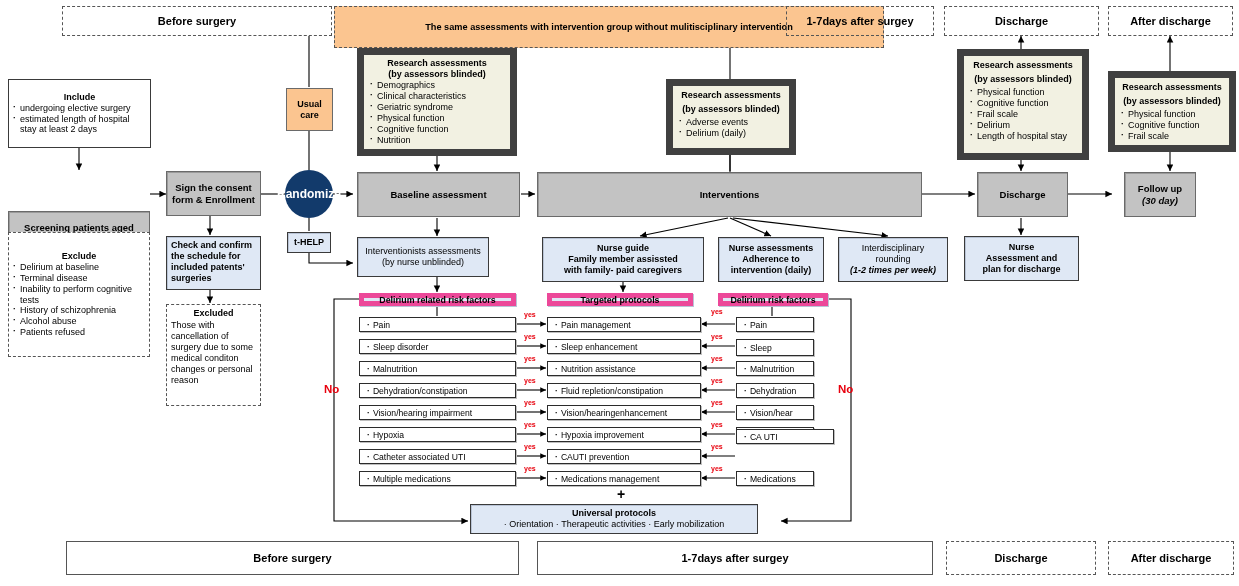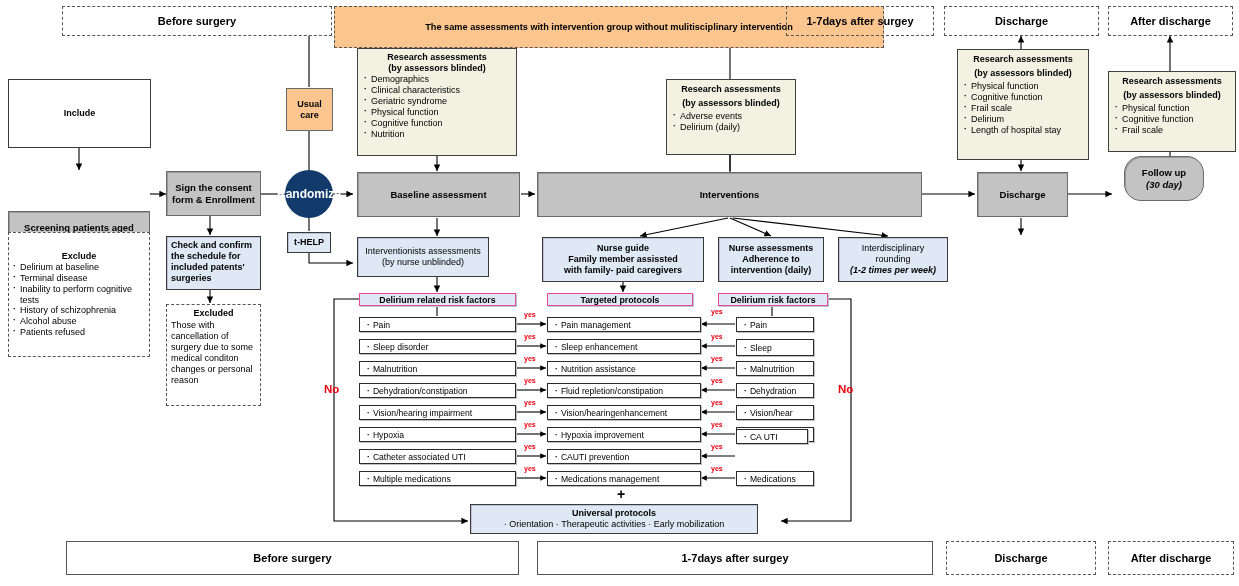--- a/index.html
+++ b/index.html
@@ -8,39 +8,39 @@
 
   
   .box{position:absolute;box-sizing:border-box;display:flex;flex-direction:column;
        justify-content:center;border:1px solid #3a3a3a;background:#fff;
        font-size:9px;line-height:1.22;color:#000;}
   .box.center{align-items:center;text-align:center;}
 
   .gray{background:#c3c3c3;border:1px solid #6a6a6a;box-shadow:1px 1px 0 #9a9a9a inset;
         font-weight:bold;font-size:9.5px;align-items:center;justify-content:center;text-align:center;}
   .blue{background:#dfe8f5;border:1px solid #3a3a3a;box-shadow:1px 1px 0 #b9c4d6 inset;}
-  .beige{background:#f2f1e2;border:1px solid #404040;}
+  .beige{background:#f2f1e2;border:7px solid #404040;}
   .orange{background:#fbc590;border:1px solid #6a6a6a;}
   .dash{border:1px dashed #555;background:#fff;}
   .solidthin{border:1px solid #555;background:#fff;}
 
   .bold{font-weight:bold;}
   .ital{font-style:italic;}
   .hdr{font-weight:bold;text-align:center;display:block;}
   .ul{margin:0;padding:0;list-style:none;}
   .ul li{position:relative;padding-left:8px;white-space:nowrap;}
   .ul li:before{content:"\00B7";position:absolute;left:1px;top:-1px;font-weight:bold;}
   .ul.wrap li{white-space:normal;}
 
   
   .item{position:absolute;box-sizing:border-box;border:1px solid #2b2b2b;background:#fff;
         font-size:8.6px;display:flex;align-items:center;padding-left:7px;
         box-shadow:1px 1px 0 #bfbfbf;}
   .item:before{content:"\00B7";margin-right:3px;font-weight:bold;}
-  .colhdr{position:absolute;box-sizing:border-box;border:1px solid #ec4899;background:#dfe8f5;
+  .colhdr{position:absolute;box-sizing:border-box;border:5px solid #ec4899;background:#dfe8f5;
         font-size:8.8px;font-weight:bold;display:flex;align-items:center;justify-content:center;
         box-shadow:1px 1px 0 #b9c4d6;}
 
   .yes{position:absolute;color:#e8000d;font-size:7px;font-weight:bold;font-family:"Liberation Sans",sans-serif;}
   .nolbl{position:absolute;color:#e8000d;font-size:11.5px;font-weight:bold;}
 
   .circle{position:absolute;border-radius:50%;background:#123a6b;color:#fff;
           display:flex;align-items:center;justify-content:center;font-size:12px;font-weight:bold;}
 
   .banner{position:absolute;box-sizing:border-box;display:flex;align-items:center;
@@ -159,20 +159,24 @@
   <div class="banner orange" style="left:334px;top:6px;width:550px;height:42px;font-size:9.2px;border:1px dashed #555;">The same  assessments with intervention group without mulitisciplinary intervention</div>
 
   <div class="banner dash" style="left:786px;top:6px;width:148px;height:30px;font-size:11px;background:transparent;">1-7days after surgey</div>
 
   <div class="banner dash" style="left:944px;top:6px;width:155px;height:30px;font-size:11px;">Discharge</div>
 
   <div class="banner dash" style="left:1108px;top:6px;width:125px;height:30px;font-size:11px;">After discharge</div>
 
   <div class="box" style="left:8px;top:79px;width:143px;height:69px;padding:4px 3px;">
     <span class="hdr">Include</span>
+    <ul class="ul wrap">
+      <li>undergoing elective surgery</li>
+      <li>estimated length of hospital stay at least 2 days</li>
+    </ul>
   </div>
 
   <div class="box gray" style="left:8px;top:171px;width:142px;height:45px;padding:2px 4px;margin-top:40px;">Screening patients aged ≥70yrs every day</div>
 
   <div class="box dash" style="left:8px;top:232px;width:142px;height:125px;padding:4px 3px;">
     <span class="hdr">Exclude</span>
     <ul class="ul wrap">
       <li>Delirium at baseline</li>
       <li>Terminal disease</li>
       <li>Inability to perform cognitive tests</li>
@@ -241,21 +245,21 @@
       <li>Frail scale</li>
     </ul>
   </div>
 
   <div class="box gray" style="left:357px;top:172px;width:163px;height:45px;">Baseline assessment</div>
 
   <div class="box gray" style="left:537px;top:172px;width:385px;height:45px;">Interventions</div>
 
   <div class="box gray" style="left:977px;top:172px;width:91px;height:45px;">Discharge</div>
 
-  <div class="box gray" style="left:1124px;top:156px;width:80px;height:45px;border-radius:17px;">
+  <div class="box gray" style="left:1124px;top:172px;width:72px;height:45px;">
     <span>Follow up</span>
     <span class="ital">(30 day)</span>
   </div>
 
   <div class="box blue center" style="left:357px;top:237px;width:132px;height:40px;padding:2px 3px;">
     <span>Interventionists assessments</span>
     <span>(by nurse unblinded)</span>
   </div>
 
   <div class="box blue center" style="left:542px;top:237px;width:162px;height:45px;padding:2px 3px;">
@@ -269,20 +273,25 @@
     <span class="bold">Adherence to</span>
     <span class="bold">intervention (daily)</span>
   </div>
 
   <div class="box blue center" style="left:838px;top:237px;width:110px;height:45px;padding:8px 3px;">
     <span>Interdisciplinary</span>
     <span>rounding</span>
     <span class="ital bold">(1-2 times per week)</span>
   </div>
 
+  <div class="box blue center" style="left:964px;top:236px;width:115px;height:45px;padding:2px 3px;">
+    <span class="bold">Nurse</span>
+    <span class="bold">Assessment and</span>
+    <span class="bold">plan for discharge</span>
+  </div>
 
   <div class="colhdr" style="left:359px;top:293px;width:157px;height:13px;">Delirium related risk factors</div>
   <div class="colhdr" style="left:547px;top:293px;width:146px;height:13px;">Targeted protocols</div>
   <div class="colhdr" style="left:718px;top:293px;width:110px;height:13px;">Delirium risk factors</div>
 
   <div class="item" style="left:359px;top:317px;width:157px;height:15px;">Pain</div>
   <div class="item" style="left:359px;top:339px;width:157px;height:15px;">Sleep disorder</div>
   <div class="item" style="left:359px;top:361px;width:157px;height:15px;">Malnutrition</div>
   <div class="item" style="left:359px;top:383px;width:157px;height:15px;">Dehydration/constipation</div>
   <div class="item" style="left:359px;top:405px;width:157px;height:15px;">Vision/hearing impairment</div>
@@ -298,21 +307,21 @@
   <div class="item" style="left:547px;top:427px;width:154px;height:15px;">Hypoxia improvement</div>
   <div class="item" style="left:547px;top:449px;width:154px;height:15px;">CAUTI prevention</div>
   <div class="item" style="left:547px;top:471px;width:154px;height:15px;">Medications management</div>
 
   <div class="item" style="left:736px;top:317px;width:78px;height:15px;">Pain</div>
   <div class="item" style="left:736px;top:339px;width:78px;height:17px;">Sleep</div>
   <div class="item" style="left:736px;top:361px;width:78px;height:15px;">Malnutrition</div>
   <div class="item" style="left:736px;top:383px;width:78px;height:15px;">Dehydration</div>
   <div class="item" style="left:736px;top:405px;width:78px;height:15px;">Vision/hear</div>
   <div class="item" style="left:736px;top:427px;width:78px;height:15px;">Hypoxia</div>
-  <div class="item" style="left:736px;top:429px;width:72px;height:15px;">CA UTI</div>
+  <div class="item" style="left:736px;top:429px;width:98px;height:15px;">CA UTI</div>
   <div class="item" style="left:736px;top:471px;width:78px;height:15px;">Medications</div>
 
   <div class="yes" style="left:524px;top:311px;">yes</div>
   <div class="yes" style="left:524px;top:333px;">yes</div>
   <div class="yes" style="left:524px;top:355px;">yes</div>
   <div class="yes" style="left:524px;top:377px;">yes</div>
   <div class="yes" style="left:524px;top:399px;">yes</div>
   <div class="yes" style="left:524px;top:421px;">yes</div>
   <div class="yes" style="left:524px;top:443px;">yes</div>
   <div class="yes" style="left:524px;top:465px;">yes</div>

